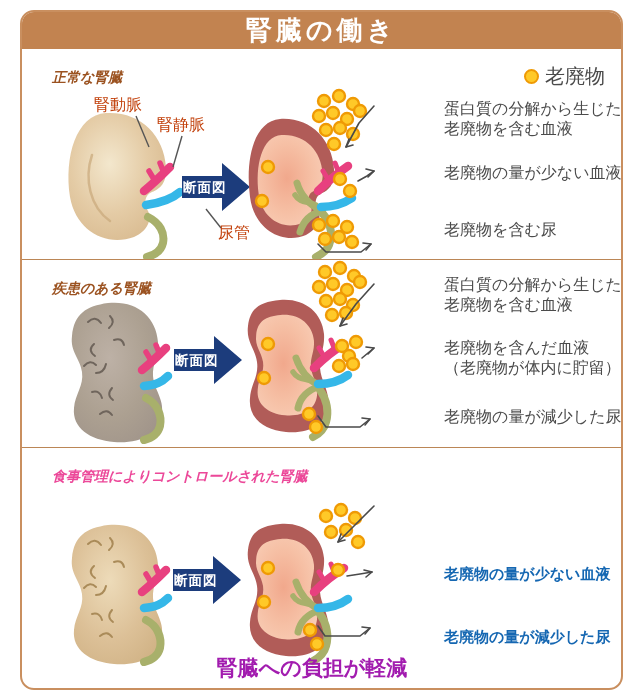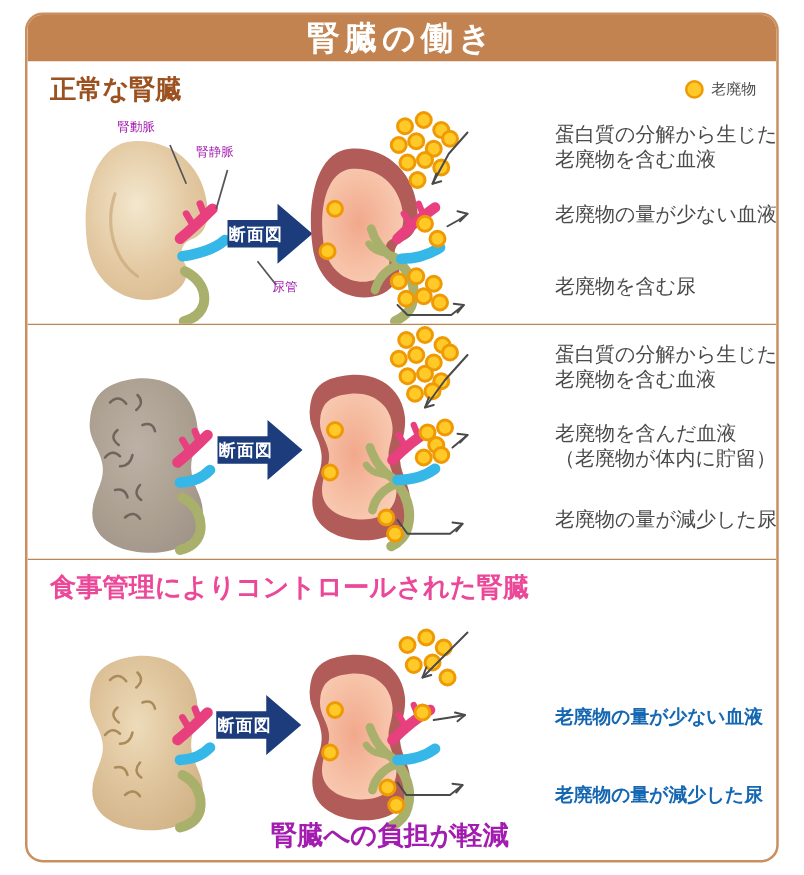--- a/index.html
+++ b/index.html
@@ -5,27 +5,27 @@
   html,body{margin:0;padding:0;background:#fff;}
   body{width:643px;height:700px;position:relative;font-family:"Liberation Sans","DejaVu Sans",sans-serif;}
   .card{position:absolute;left:20px;top:10px;width:599px;height:676px;border:2px solid #c98f5f;border-radius:14px;background:#fff;overflow:hidden;}
   .band{height:37px;background:#c28350;display:flex;align-items:center;justify-content:center;}
   .band span{color:#fff;font-size:26px;font-weight:bold;letter-spacing:4px;}
   .sec{position:relative;}
   .sec1{height:210px;}
   .sec2{height:187px;border-top:1px solid #bb8656;}
   .sec3{height:242px;border-top:1px solid #bb8656;}
   .art{position:absolute;left:0;top:0;}
-  .hd{position:absolute;left:18px;top:8px;margin:0;font-size:21px;font-weight:bold;white-space:nowrap;}
+  .hd{position:absolute;left:18px;top:8px;margin:12px;font-size:14px;font-weight:bold;white-space:nowrap;font-style:italic;}
   .brown{color:#9b5220;}
   .bluetx{color:#ec4899;}
   .legend{position:absolute;right:16px;top:14px;display:flex;align-items:center;gap:6px;}
   .legend .dot{width:11px;height:11px;border-radius:50%;background:#ffc928;border:2.5px solid #ef9a05;}
-  .legend .lab{font-size:12px;color:#4b4b4b;}
-  .alabel{position:absolute;font-size:10px;color:#a21caf;white-space:nowrap;}
+  .legend .lab{font-size:20px;color:#4b4b4b;}
+  .alabel{position:absolute;font-size:16px;color:#c2410c;white-space:nowrap;}
   .ann{position:absolute;left:374px;width:240px;font-size:16px;line-height:19.5px;color:#4b4b4b;white-space:pre-line;margin-left:48px;}
   .sec3 .ann{color:#1567b2;font-weight:600;font-size:15px;line-height:18px;}
   .footer{position:absolute;left:140px;top:206px;width:300px;text-align:center;font-size:21px;font-weight:bold;color:#a21caf;}
   g[data-dots] circle{fill:#ffc928;stroke:#ef9a05;stroke-width:2.4px;}
   .conn{stroke:#4a4a4a;stroke-width:1.6px;fill:none;stroke-linejoin:round;stroke-linecap:round;}
   .leader{stroke:#555;stroke-width:1.4px;}
   .arrowtx{fill:#fff;font-size:13.5px;font-weight:bold;letter-spacing:1px;}
 </style>
 </head>
 <body>
@@ -235,20 +235,21 @@
       <g class="conn">
         <polyline points="352,24 334,44 318,66"></polyline>
           <path d="M325,64 L318,66 L321,58"></path>
         <polyline points="340,98 346,93 352,88"></polyline>
           <path d="M344,87 L352,88 L346,94"></path>
         <polyline points="296,156 304,167 338,167 348,159"></polyline>
           <path d="M340,158 L348,159 L343,165"></path>
       </g>
     </svg>
 
+    <h2 class="hd brown">疾患のある腎臓</h2>
     <div class="ann" style="top:15px">蛋白質の分解から生じた
 老廃物を含む血液</div>
     <div class="ann" style="top:78px">老廃物を含んだ血液
 （老廃物が体内に貯留）</div>
     <div class="ann" style="top:147px">老廃物の量が減少した尿</div>
   </section>
 
   <section class="sec sec3">
     <svg class="art" width="599" height="241" viewBox="0 0 599 241">
       <defs>

